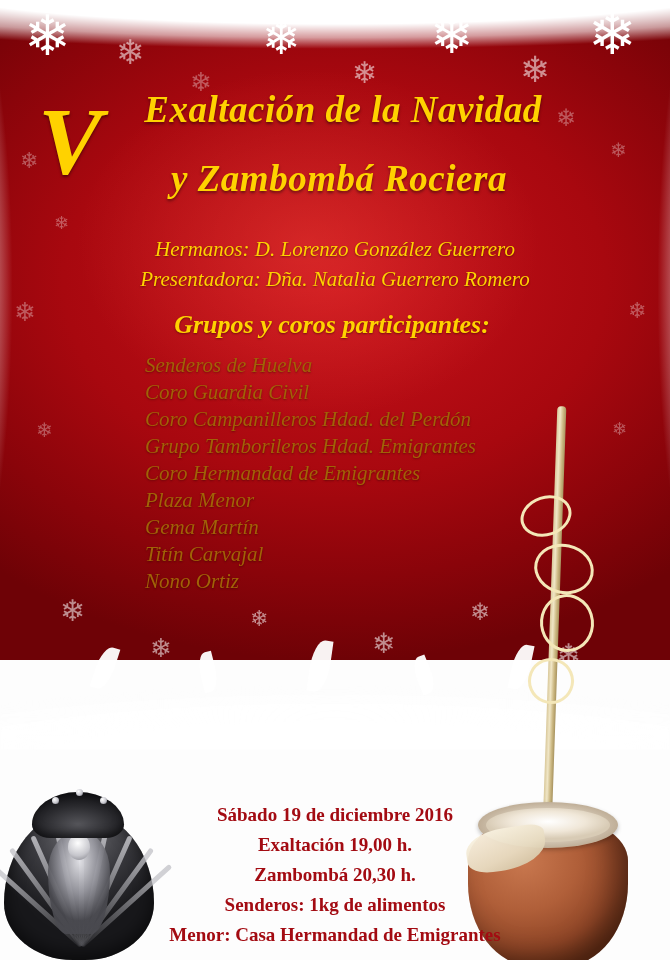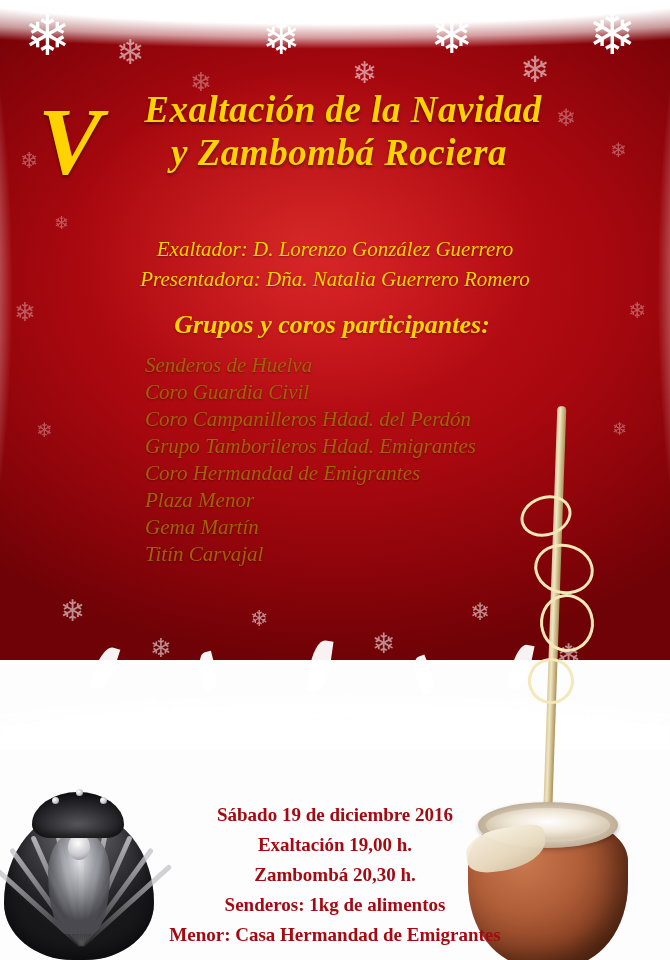--- a/index.html
+++ b/index.html
@@ -87,21 +87,21 @@
   }
   .t1,.t2{
     font-family:"Liberation Serif", serif;
     color:#ffd200;
     font-weight:700;
     font-style:italic;
     text-shadow:0 2px 3px rgba(0,0,0,.45);
     letter-spacing:.5px;
   }
   .t1{font-size:37px;margin-left:42px;}
-  .t2{font-size:37px;margin-left:34px;font-style:italic;}
+  .t2{font-size:37px;margin-left:34px;margin-top:26px;font-style:italic;}
   
   .credits{
     position:absolute;left:0;top:234px;width:670px;text-align:center;
     color:#ffd200;
     font-family:"Liberation Serif", serif;
     font-style:italic;
     font-size:21px;
     line-height:30px;
     text-shadow:0 1px 2px rgba(0,0,0,.4);
   }
@@ -254,34 +254,35 @@
   <div class="leaf" style="left:416px;top:656px;width:16px;height:38px;transform:rotate(-22deg);"></div>
   <div class="leaf" style="left:512px;top:644px;width:18px;height:46px;transform:rotate(12deg);"></div>
 
   <div class="bigV">V</div>
   <div class="title-wrap">
     <div class="t1">Exaltación de la Navidad</div>
     <div class="t2">y Zambombá Rociera</div>
   </div>
 
   <div class="credits">
-    <div>Exaltador: D. Lorenzo González Guerrero</div>
+    <div>Hermanos: D. Lorenzo González Guerrero</div>
     <div>Presentadora: Dña. Natalia Guerrero Romero</div>
   </div>
 
   <div class="groups-head">Grupos y coros participantes:</div>
   <div class="groups-list">
     <div>Senderos de Huelva</div>
     <div>Coro Guardia Civil</div>
     <div>Coro Campanilleros Hdad. del Perdón</div>
     <div>Grupo Tamborileros Hdad. Emigrantes</div>
     <div>Coro Hermandad de Emigrantes</div>
     <div>Plaza Menor</div>
     <div>Gema Martín</div>
     <div>Titín Carvajal</div>
+    <div>Nono Ortiz</div>
   </div>
 
   <div class="zambomba">
     <div class="cane"></div>
     <div class="ribbon" style="left:78px;bottom:430px;width:46px;height:34px;transform:rotate(-18deg);"></div>
     <div class="ribbon" style="left:92px;bottom:372px;width:54px;height:44px;transform:rotate(12deg);"></div>
     <div class="ribbon" style="left:98px;bottom:314px;width:48px;height:52px;transform:rotate(-6deg);"></div>
     <div class="ribbon" style="left:86px;bottom:262px;width:40px;height:40px;transform:rotate(22deg);"></div>
     <div class="pot"></div>
     <div class="pot-rim"></div>

